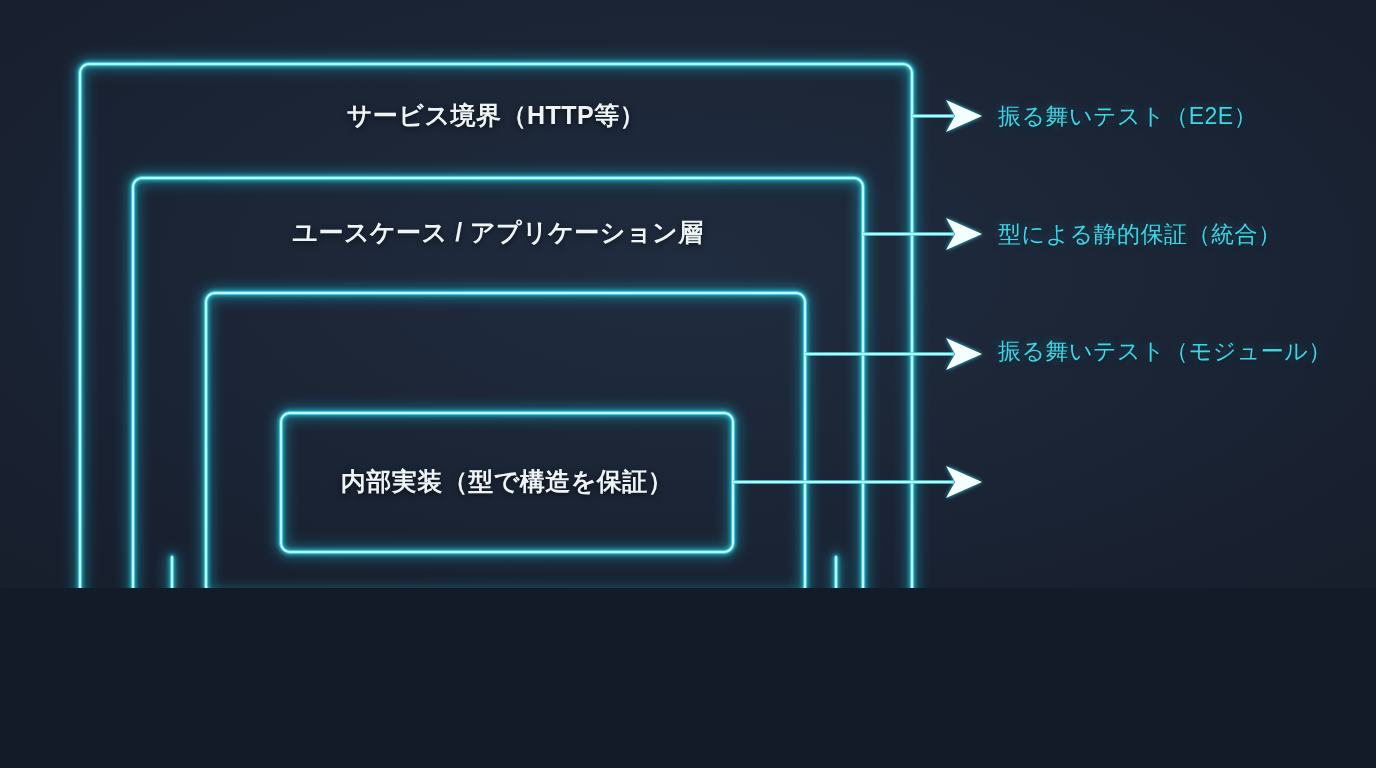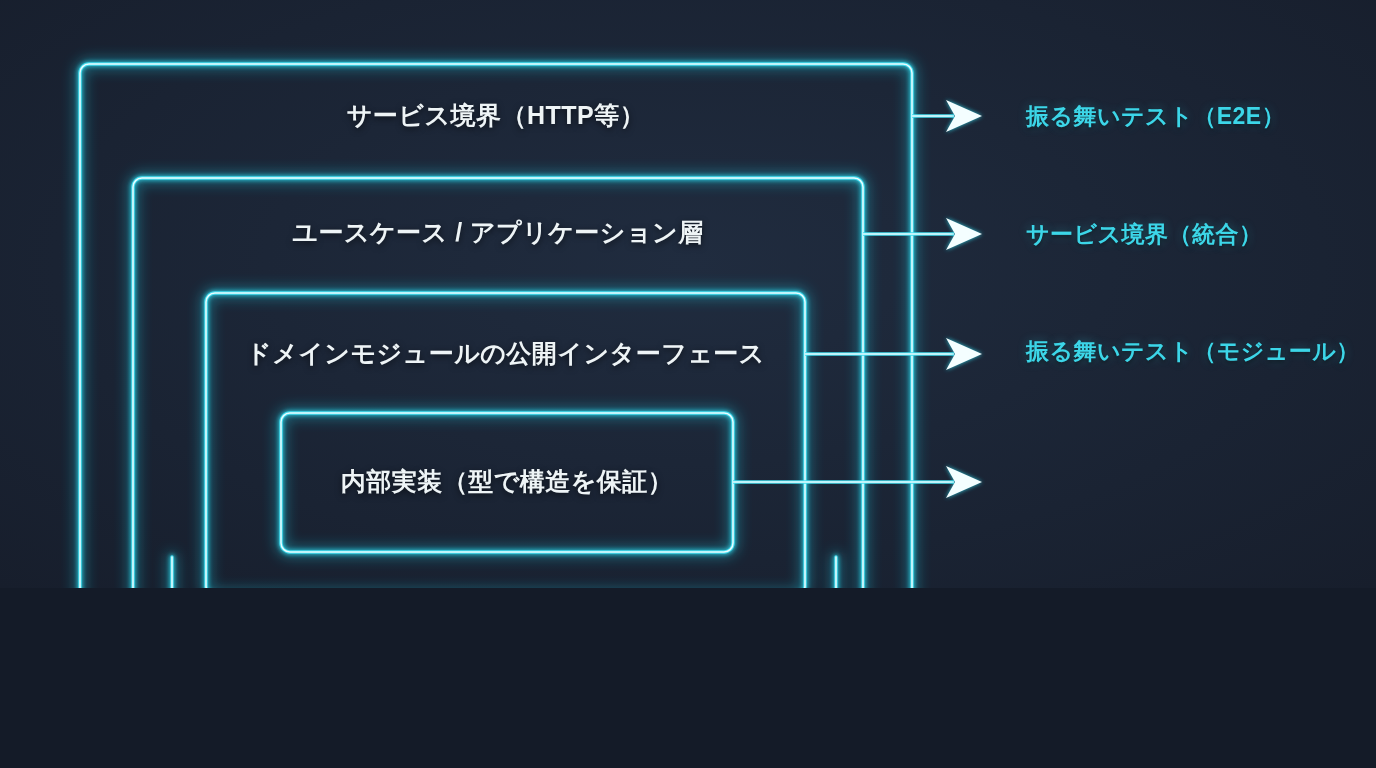--- a/index.html
+++ b/index.html
@@ -21,25 +21,24 @@
   
   .title{
     position:absolute;height:32px;line-height:32px;
     text-align:center;font-size:25px;font-weight:bold;
     color:#eef4f6;letter-spacing:.5px;
     text-shadow:0 2px 6px rgba(0,0,0,.6);
     white-space:nowrap;
   }
   .label{
     position:absolute;height:30px;line-height:30px;
-    font-size:23px;font-weight:bold;
+    font-size:23px;font-weight:normal;
     color:#3cd6e8;letter-spacing:.5px;
     text-shadow:0 2px 4px rgba(0,0,0,.55),0 0 10px rgba(60,214,232,.35);
     white-space:nowrap;
-    margin-left:28px;
   }
 </style>
 </head>
 <body>
 
 <div class="stage">
 
   <svg width="1376" height="768" viewBox="0 0 1376 768">
     <defs>
       <filter id="fWide" x="-60%" y="-60%" width="220%" height="220%">
@@ -129,20 +128,19 @@
         <use href="#shaftStatic" class="core"></use>
       <g>
         <polygon class="headGlow" points="982,482 946,466 955,482 946,498"></polygon>
         <polygon class="headCore" points="982,482 946,466 955,482 946,498"></polygon>
       </g>
     </g>
   </svg>
 
   <div class="title" style="left:80px;top:99px;width:832px">サービス境界（HTTP等）</div>
   <div class="title" style="left:133px;top:216px;width:730px">ユースケース / アプリケーション層</div>
-  <div class="title" style="left:206px;top:337px;width:599px">ドメインモジュールの公開インターフェース</div>
   <div class="title" style="left:281px;top:465px;width:452px">内部実装（型で構造を保証）</div>
 
   <div class="label" style="left:998px;top:101px">振る舞いテスト（E2E）</div>
-  <div class="label" style="left:998px;top:219px">サービス境界（統合）</div>
+  <div class="label" style="left:998px;top:219px">型による静的保証（統合）</div>
   <div class="label" style="left:998px;top:336px">振る舞いテスト（モジュール）</div>
 
 </div>
 
 </body></html>

